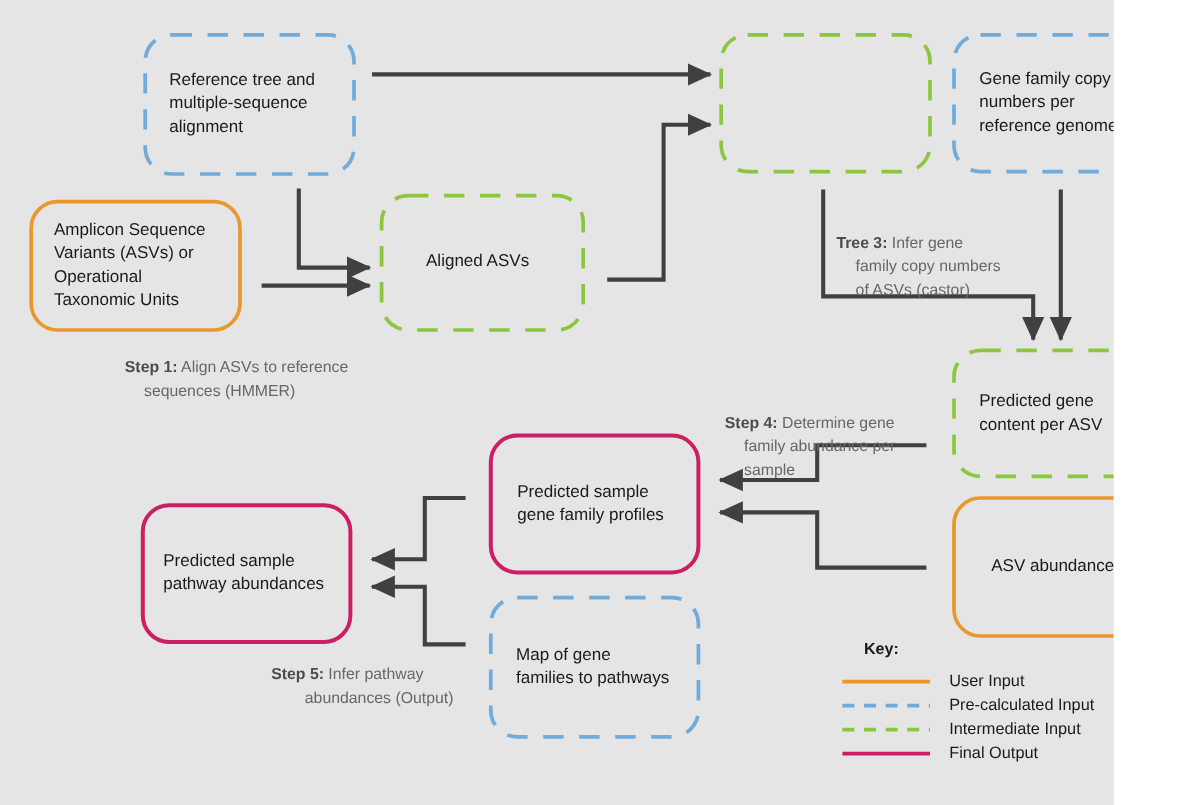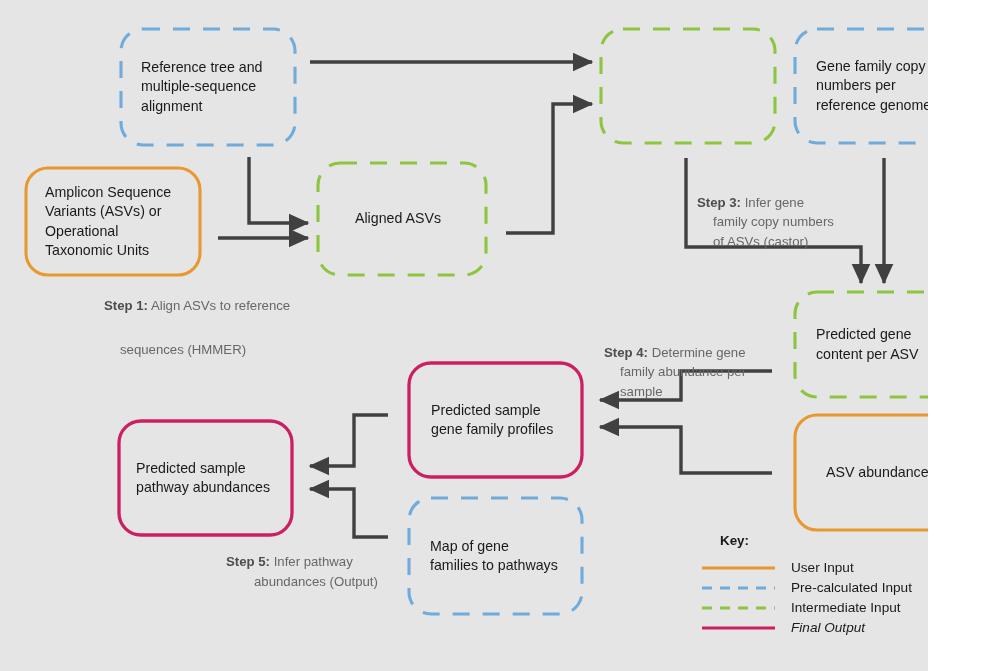--- a/index.html
+++ b/index.html
@@ -139,41 +139,41 @@
 gene family profiles</div>
 
   <div class="node-label" style="left:430px; top:498px; width:155px; height:116px;">Map of gene
 families to pathways</div>
 
   <div class="node-label" style="left:136px; top:421px; width:158px; height:114px;">Predicted sample
 pathway abundances</div>
 
   <div class="step-label" style="left:104px; top:296px; width:290px; text-indent:0;">
     <b>Step 1:</b><span> Align ASVs to reference</span>
-    <span class="cont" style="padding-left:16px;margin-top:24px;">sequences (HMMER)</span>
+    <span class="cont" style="padding-left:16px;">sequences (HMMER)</span>
   </div>
 
 
   <div class="step-label" style="left:697px; top:173px; width:175px; white-space:pre-line;">
-    <b>Step 3:</b><span> Infer gene</span>
+    <b>Tree 3:</b><span> Infer gene</span>
     <span class="cont" style="padding-left:16px; white-space:pre-line;">family copy numbers
 of ASVs (castor)</span>
   </div>
 
   <div class="step-label" style="left:604px; top:323px; width:180px; white-space:pre-line;">
     <b>Step 4:</b><span> Determine gene</span>
     <span class="cont" style="padding-left:16px; white-space:pre-line;">family abundance per
 sample</span>
   </div>
 
   <div class="step-label" style="left:214px; top:552px; width:230px; text-align:left;margin-left:12px;">
     <b>Step 5:</b><span> Infer pathway</span>
     <span class="cont" style="padding-left:28px;">abundances (Output)</span>
   </div>
 
   <div class="key-title" style="left:700px; top:533px;">Key:</div>
 
   <div class="key-row-label" style="left:791px; top:561px;">User Input</div>
   <div class="key-row-label" style="left:791px; top:581px;">Pre-calculated Input</div>
   <div class="key-row-label" style="left:791px; top:601px;">Intermediate Input</div>
-  <div class="key-row-label" style="left:791px; top:621px;font-style:italic;">Final Output</div>
+  <div class="key-row-label" style="left:791px; top:621px;">Final Output</div>
 
 </div>
 
 </body></html>

